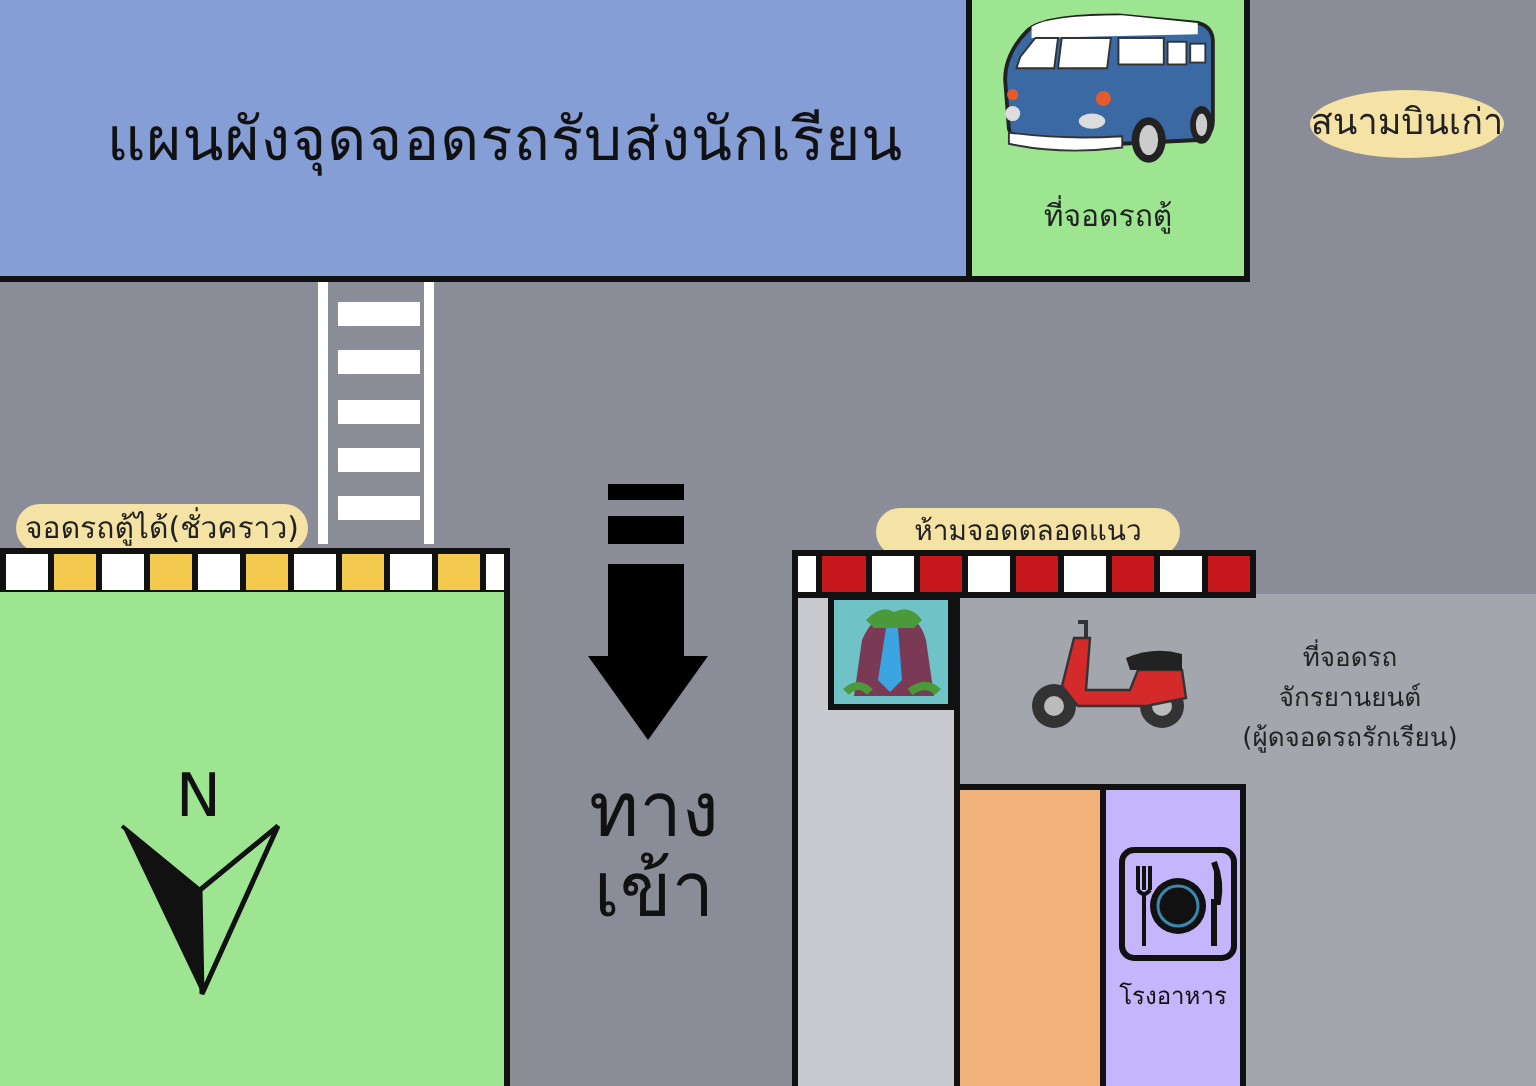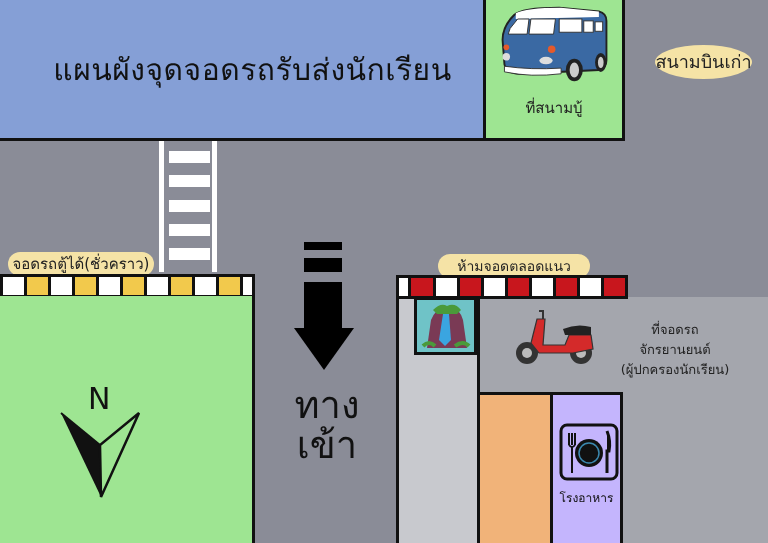--- a/index.html
+++ b/index.html
@@ -51,21 +51,21 @@
     <circle cx="14" cy="48" r="3" fill="#e55a2b"></circle>
     <circle cx="62" cy="50" r="4" fill="#e55a2b"></circle>
     <ellipse cx="14" cy="58" rx="4" ry="4" fill="#ddd"></ellipse>
     <ellipse cx="56" cy="62" rx="7" ry="4" fill="#ddd"></ellipse>
     <path d="M12 68 Q40 72 72 70 L72 76 Q40 80 12 74 Z" fill="#fff" stroke="#333"></path>
     <ellipse cx="86" cy="72" rx="9" ry="12" fill="#222"></ellipse>
     <ellipse cx="86" cy="72" rx="5" ry="8" fill="#ccc"></ellipse>
     <ellipse cx="114" cy="64" rx="6" ry="10" fill="#222"></ellipse>
     <ellipse cx="114" cy="64" rx="3" ry="6" fill="#ccc"></ellipse>
   </svg>
-  <div class="van-label">ที่สนามบู้</div>
+  <div class="van-label">ที่จอดรถตู้</div>
 </div>
 
 <div class="abs pill airport">สนามบินเก่า</div>
 
 <div class="abs crosswalk-line" style="left:159px;"></div>
 <div class="abs crosswalk-line" style="left:212px;"></div>
 <div class="abs stripe" style="top:151px;"></div>
 <div class="abs stripe" style="top:175px;"></div>
 <div class="abs stripe" style="top:200px;"></div>
 <div class="abs stripe" style="top:224px;"></div>
@@ -137,21 +137,21 @@
   <circle cx="14" cy="48" r="5" fill="#bbb"></circle>
   <circle cx="68" cy="48" r="11" fill="#333"></circle>
   <circle cx="68" cy="48" r="5" fill="#bbb"></circle>
   <path d="M26 6 L30 6 L30 14" stroke="#333" stroke-width="2" fill="none"></path>
   <path d="M24 14 L32 14 L30 40 L52 40 L56 30 L78 30 L80 44 L60 48 L26 48 L18 38 L20 30 Z" fill="#d42a2a" stroke="#333" stroke-width="1.2"></path>
   <path d="M50 24 Q64 18 78 22 L78 30 L52 30 Z" fill="#222"></path>
 </svg>
 <div class="abs moto-label">
   <div>ที่จอดรถ</div>
   <div>จักรยานยนต์</div>
-  <div>(ผู้ปกครองนักเรียน)</div>
+  <div>(ผู้ดจอดรถรักเรียน)</div>
 </div>
 
 <div class="abs orange-bld"></div>
 
 <div class="abs canteen">
   <svg style="position:absolute;left:6px;top:28px;" width="60" height="58" viewBox="0 0 60 58">
     <rect x="2" y="2" width="56" height="54" rx="6" fill="none" stroke="#111" stroke-width="3"></rect>
     <path d="M10 10 L10 22 M13 10 L13 22 M16 10 L16 22 M10 22 Q13 26 16 22 M13 24 L13 50" stroke="#111" stroke-width="2" fill="none"></path>
     <circle cx="30" cy="30" r="14" fill="#111"></circle>
     <circle cx="30" cy="30" r="10" fill="none" stroke="#3b87ae" stroke-width="1.5"></circle>

